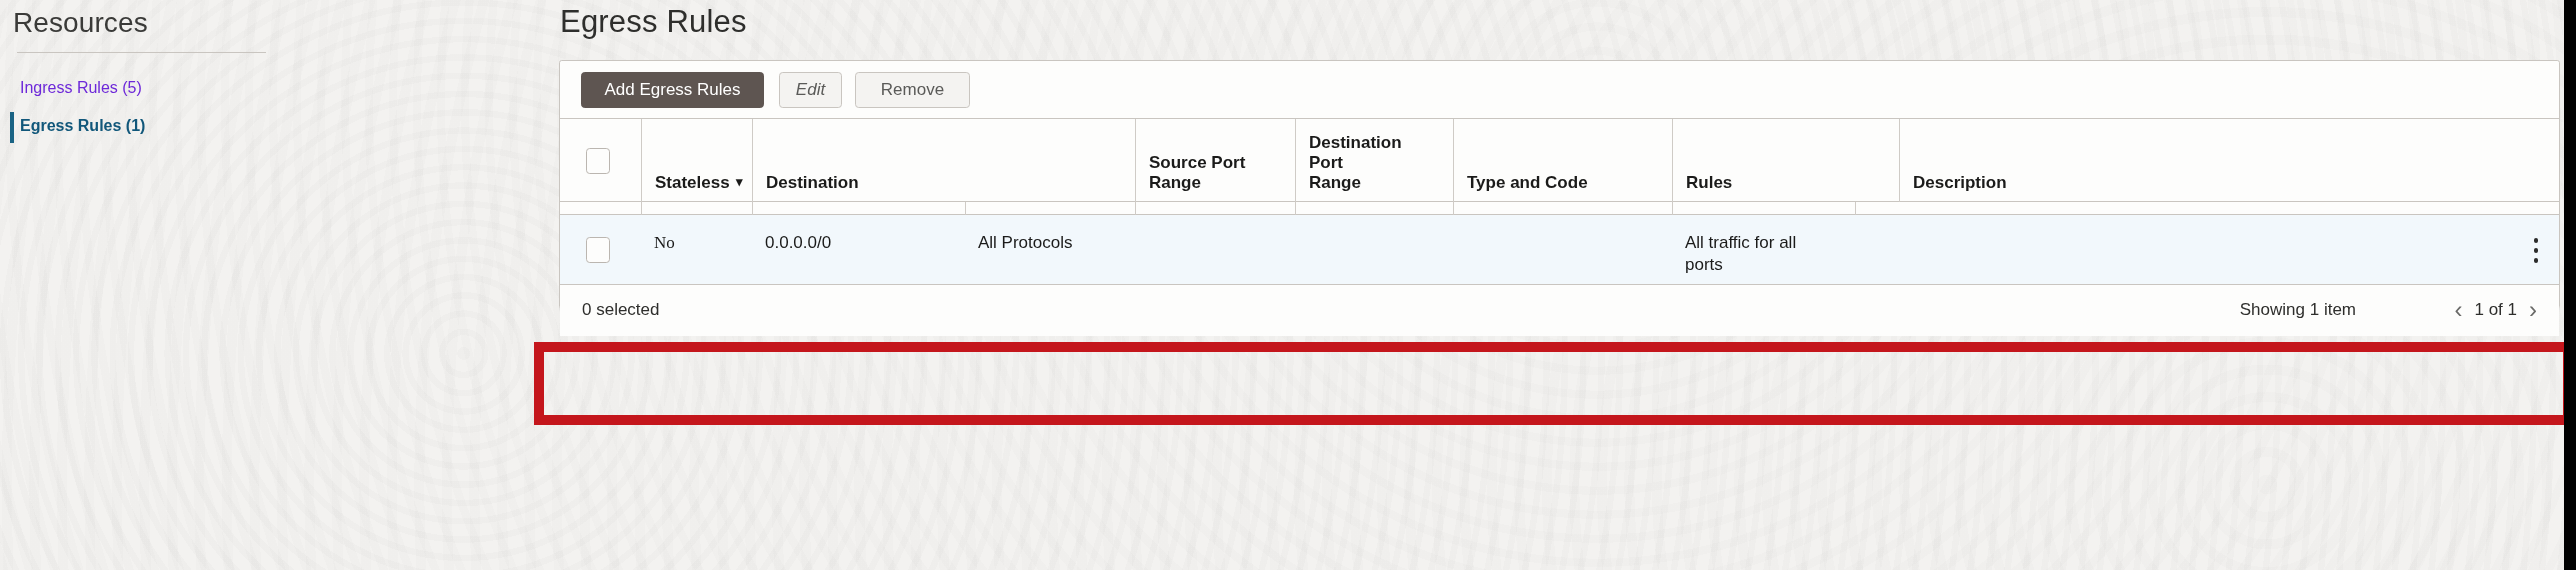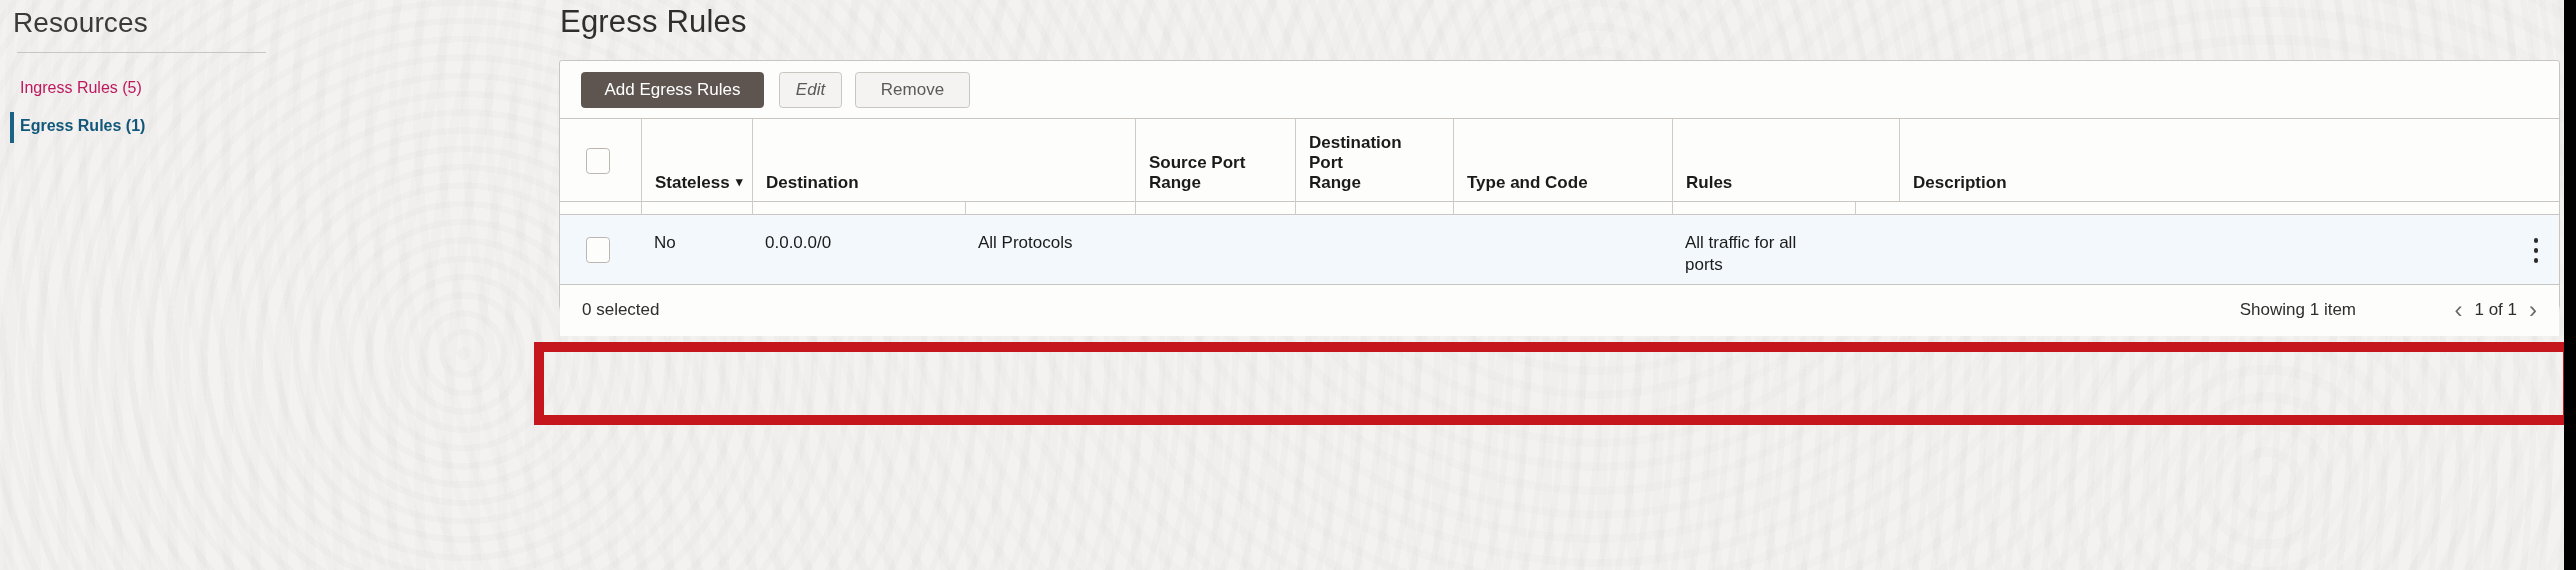--- a/index.html
+++ b/index.html
@@ -59,21 +59,21 @@
   #sidebar-rule {
     position: absolute;
     left: 16.5px; top: 52px;
     width: 249px; height: 0.9px;
     background: #c9c5c0;
   }
   .nav-item {
     position: absolute;
     left: 20px;
     font-size: 16px;
-    color: #be185d;
+    color: #6d28d9;
     white-space: nowrap;
   }
   #nav-ingress { top: 79px; font-weight: 400; }
   #nav-egress  { top: 117px; font-weight: 700; color: #11577a; }
   #nav-egress-marker {
     position: absolute;
     left: 10px; top: 112px;
     width: 3.7px; height: 31px;
     background: #1a6384;
   }
@@ -370,21 +370,21 @@
       <div class="sp-div" style="left:893px;"></div>
       <div class="sp-div" style="left:1112px;"></div>
       <div class="sp-div" style="left:1295px;"></div>
     </div>
 
     <div id="tbody-row">
       <div class="td" style="left:0;width:81px;">
         <div class="cb" id="row-checkbox"></div>
       </div>
 
-      <div class="td" style="left:81px;width:112px;">
+      <div class="td" style="left:81px;width:112px;font-family:Liberation Serif, serif;">
         <div class="td-text">No</div>
       </div>
 
       <div class="td" style="left:192px;width:212px;">
         <div class="td-text">0.0.0.0/0</div>
       </div>
 
       <div class="td" style="left:405px;width:170px;">
         <div class="td-text">All Protocols</div>
       </div>

